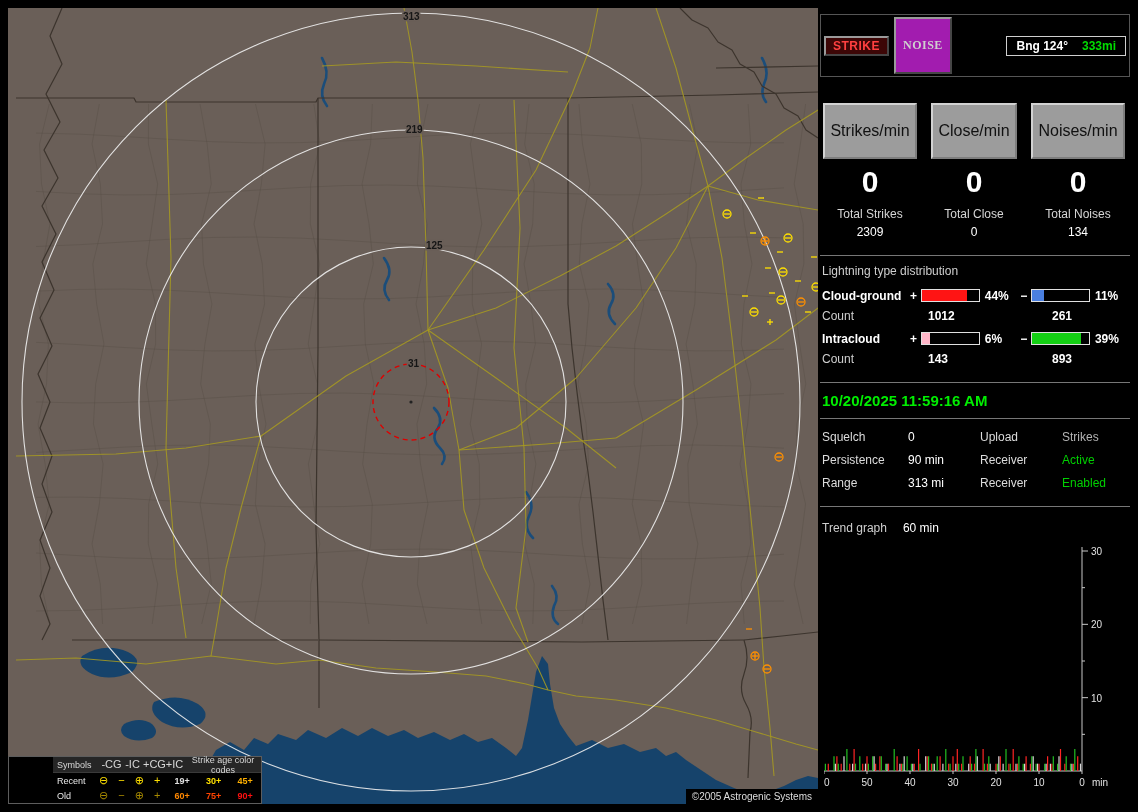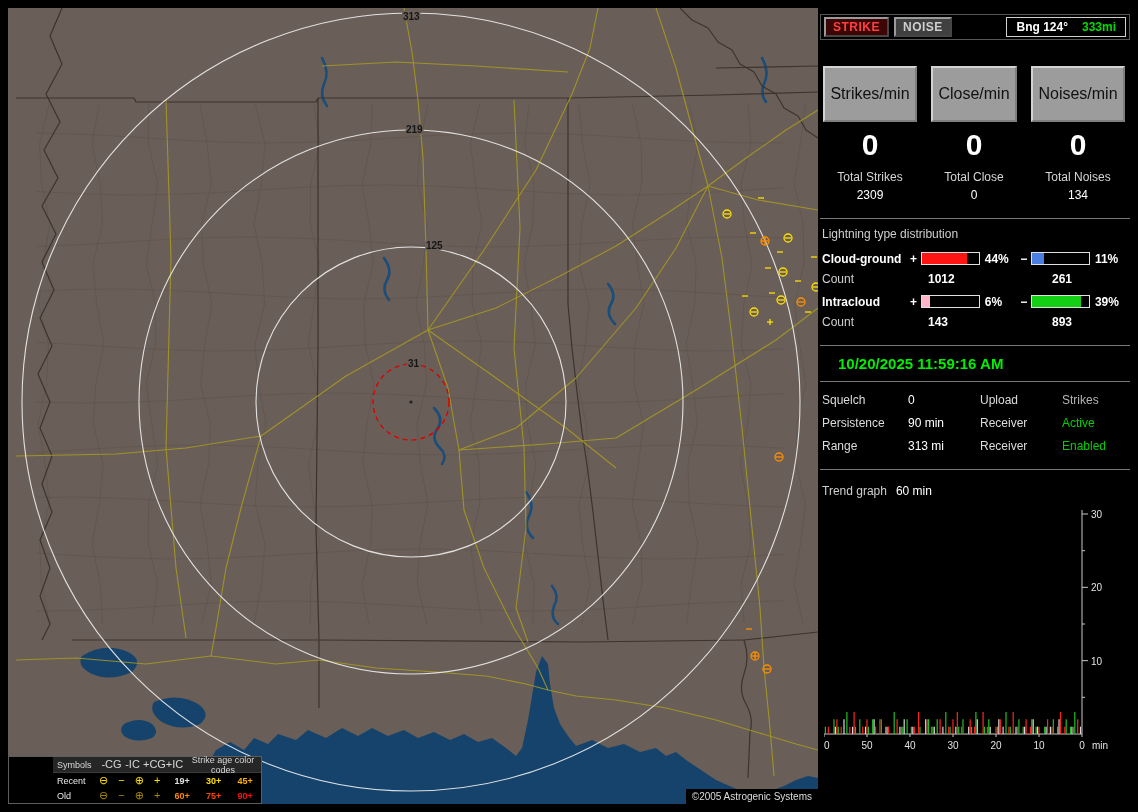--- a/index.html
+++ b/index.html
@@ -24,21 +24,21 @@
   .leg-c1{width:44px;padding-left:4px;}
   .leg-sym{width:21px;text-align:center;font-size:11px;line-height:11px;}
   .leg-age{width:37px;text-align:center;font-weight:bold;}
   .leg-age-title{flex:1;text-align:center;}
   .copyright{position:absolute;right:0;bottom:0;background:#000;color:#ddd;font-size:10px;padding:2px 6px;}
 
   
   .sidebar{position:absolute;left:818px;top:8px;width:314px;height:796px;background:#000;color:#fff;font-size:12px;}
   .topbar{display:flex;align-items:center;gap:5px;margin:6px 2px 0 2px;padding:2px 3px;border:1px solid #555;}
   .strike-btn{background:#3c0606;color:#ff4040;font-weight:bold;font-size:12px;letter-spacing:.5px;border:2px outset #9a9a9a;padding:1px 7px;font-family:inherit;}
-  .noise-btn{background:#404040;color:#cfcfcf;font-weight:bold;font-size:12px;letter-spacing:.5px;border:2px outset #9a9a9a;padding:1px 7px;font-family:Liberation Sans, sans-serif;}
+  .noise-btn{background:#a21caf;color:#cfcfcf;font-weight:bold;font-size:12px;letter-spacing:.5px;border:2px outset #9a9a9a;padding:19px 7px;font-family:Liberation Serif, serif;}
   .bng-box{margin-left:auto;display:flex;gap:14px;border:1px solid #cfcfcf;background:#000;padding:2px 9px;align-items:center;}
   .bng-label{color:#fff;font-weight:bold;}
   .bng-range{font-weight:bold;}
 
   .rates{display:flex;margin-top:26px;}
   .rate-col{width:104px;display:flex;flex-direction:column;align-items:center;}
   .rate-btn{background:#9c9c9c;color:#111;font-size:16px;border:2px outset #d2d2d2;padding:17px 5px;font-family:inherit;}
   .rate-value{font-size:30px;font-weight:bold;color:#fff;line-height:1;margin-top:8px;}
   .total-label{color:#d6d6d6;margin-top:10px;}
   .total-value{color:#fff;margin-top:4px;}
@@ -50,27 +50,27 @@
   .dist-label{width:88px;font-weight:bold;}
   .sign{width:12px;text-align:center;font-weight:bold;}
   .bar{width:58px;height:11px;border:1px solid #e0e0e0;background:#000;display:inline-block;position:relative;margin:0 2px;}
   .bar .fill{position:absolute;left:0;top:0;bottom:0;}
   .pct{width:34px;font-weight:bold;margin-left:3px;}
   .count-row{display:flex;margin:6px 4px 0 4px;}
   .count-label{width:88px;color:#cfcfcf;}
   .count-plus{width:110px;padding-left:18px;font-weight:bold;}
   .count-minus{padding-left:14px;font-weight:bold;}
 
-  .datetime{color:#00ee00;font-weight:bold;font-size:15px;margin:9px 20px;}
+  .datetime{color:#00ee00;font-weight:bold;font-size:15px;margin:9px 4px;}
 
   .status-grid{display:grid;grid-template-columns:86px 72px 82px 1fr;row-gap:9px;margin:11px 4px;}
   .glabel{color:#dcdcdc;}
   .gvalue{color:#fff;}
 
-  .trend-header{display:flex;gap:9px;margin:14px 4px 4px 4px;}
+  .trend-header{display:flex;gap:16px;margin:14px 4px 4px 4px;}
   .trend-label{color:#cfcfcf;}
   .trend-value{color:#fff;}
   #trend-svg{display:block;margin:8px 0 0 6px;}
   .axis-text{fill:#e2e2e2;font-size:10px;font-family:"Liberation Sans",sans-serif;}
 </style>
 </head>
 <body>
 
 <div class="screen">
 

